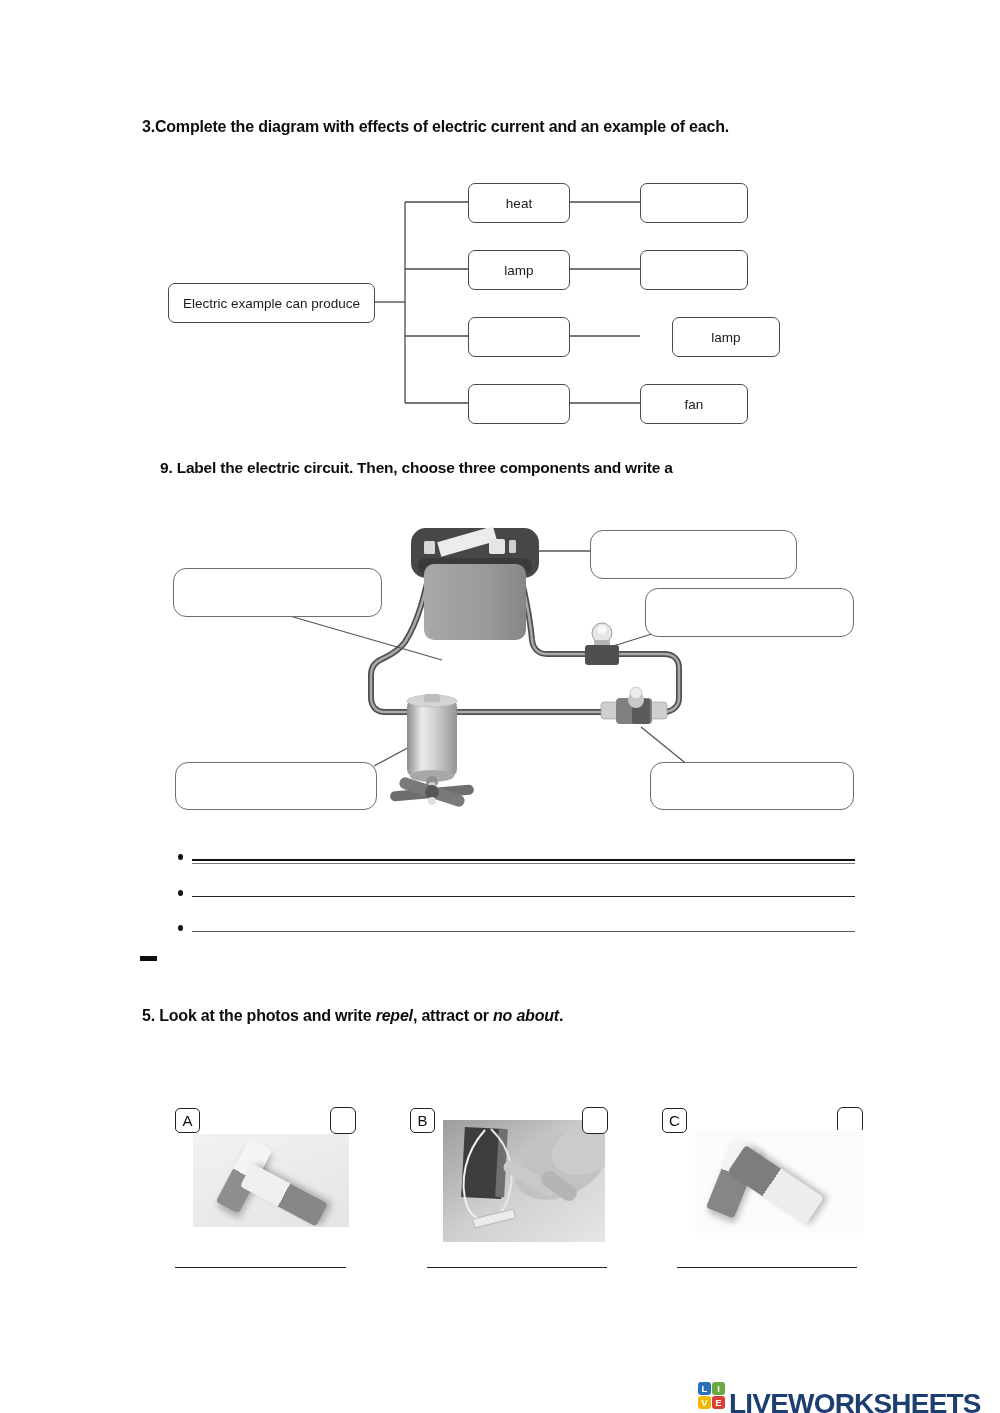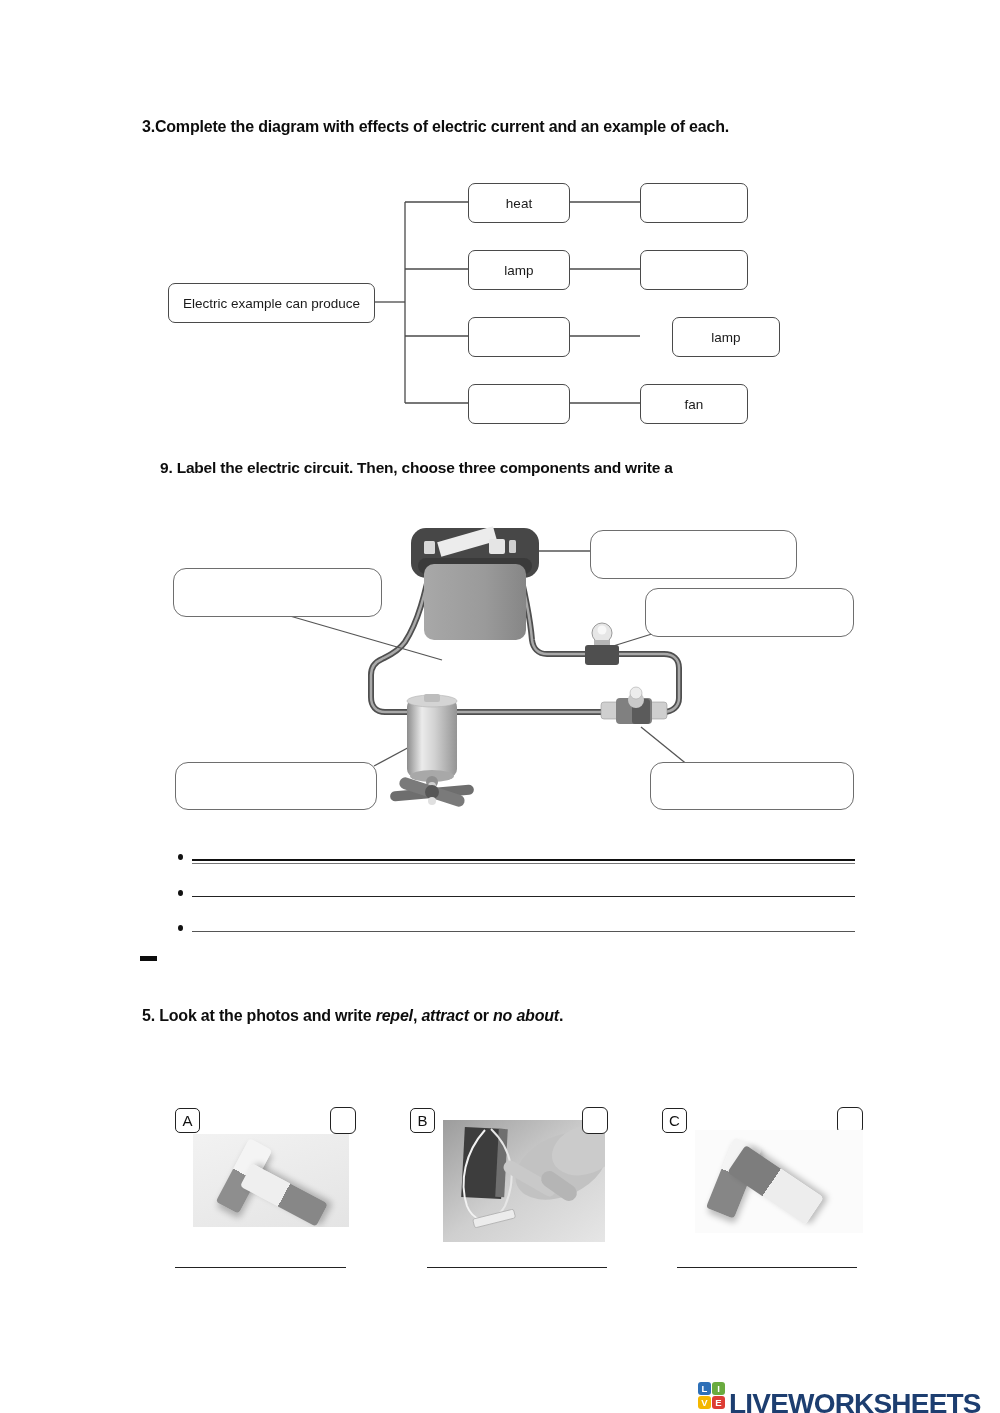--- a/index.html
+++ b/index.html
@@ -153,21 +153,21 @@
   <div class="bdot" style="left:178px;top:854px;"></div>
   <div class="wline1" style="left:192px;top:859px;width:663px;"></div>
   <div class="bdot" style="left:178px;top:890px;"></div>
   <div class="wline" style="left:192px;top:896px;width:663px;"></div>
   <div class="bdot" style="left:178px;top:925px;"></div>
   <div class="wline" style="left:192px;top:931px;width:663px;border-top-color:#555;"></div>
 
   <div class="dash" style="left:140px;top:956px;width:17px;height:5px;"></div>
 
   <div class="abs sec-title" style="left:142px;top:1007px;width:700px;">
-    <span>5. Look at the photos and write </span><span style="font-style:italic">repel</span><span>, </span><span style="font-style:italic">attract</span><span> or </span><span style="font-style:italic">no about</span><span>.</span>
+    <span>5. Look at the photos and write </span><span style="font-style:italic">repel</span><span>, </span><span style="">attract</span><span> or </span><span style="font-style:italic">no about</span><span>.</span>
   </div>
 
   <div class="letterbox" style="left:175px;top:1108px;">A</div>
   <div class="checkbox" style="left:330px;top:1107px;"></div>
   <div class="photo" style="left:193px;top:1134px;width:156px;height:93px;background:linear-gradient(160deg,#f2f2f2,#e4e4e4);">
     <div class="magnet" style="left:38px;top:6px;width:26px;height:72px;transform:rotate(28deg);
          background:linear-gradient(to bottom,#f4f4f4 48%,#8e8e8e 48%);"></div>
     <div class="magnet" style="left:78px;top:18px;width:26px;height:86px;transform:rotate(-62deg);
          background:linear-gradient(to bottom,#efefef 50%,#878787 50%);"></div>
   </div>

